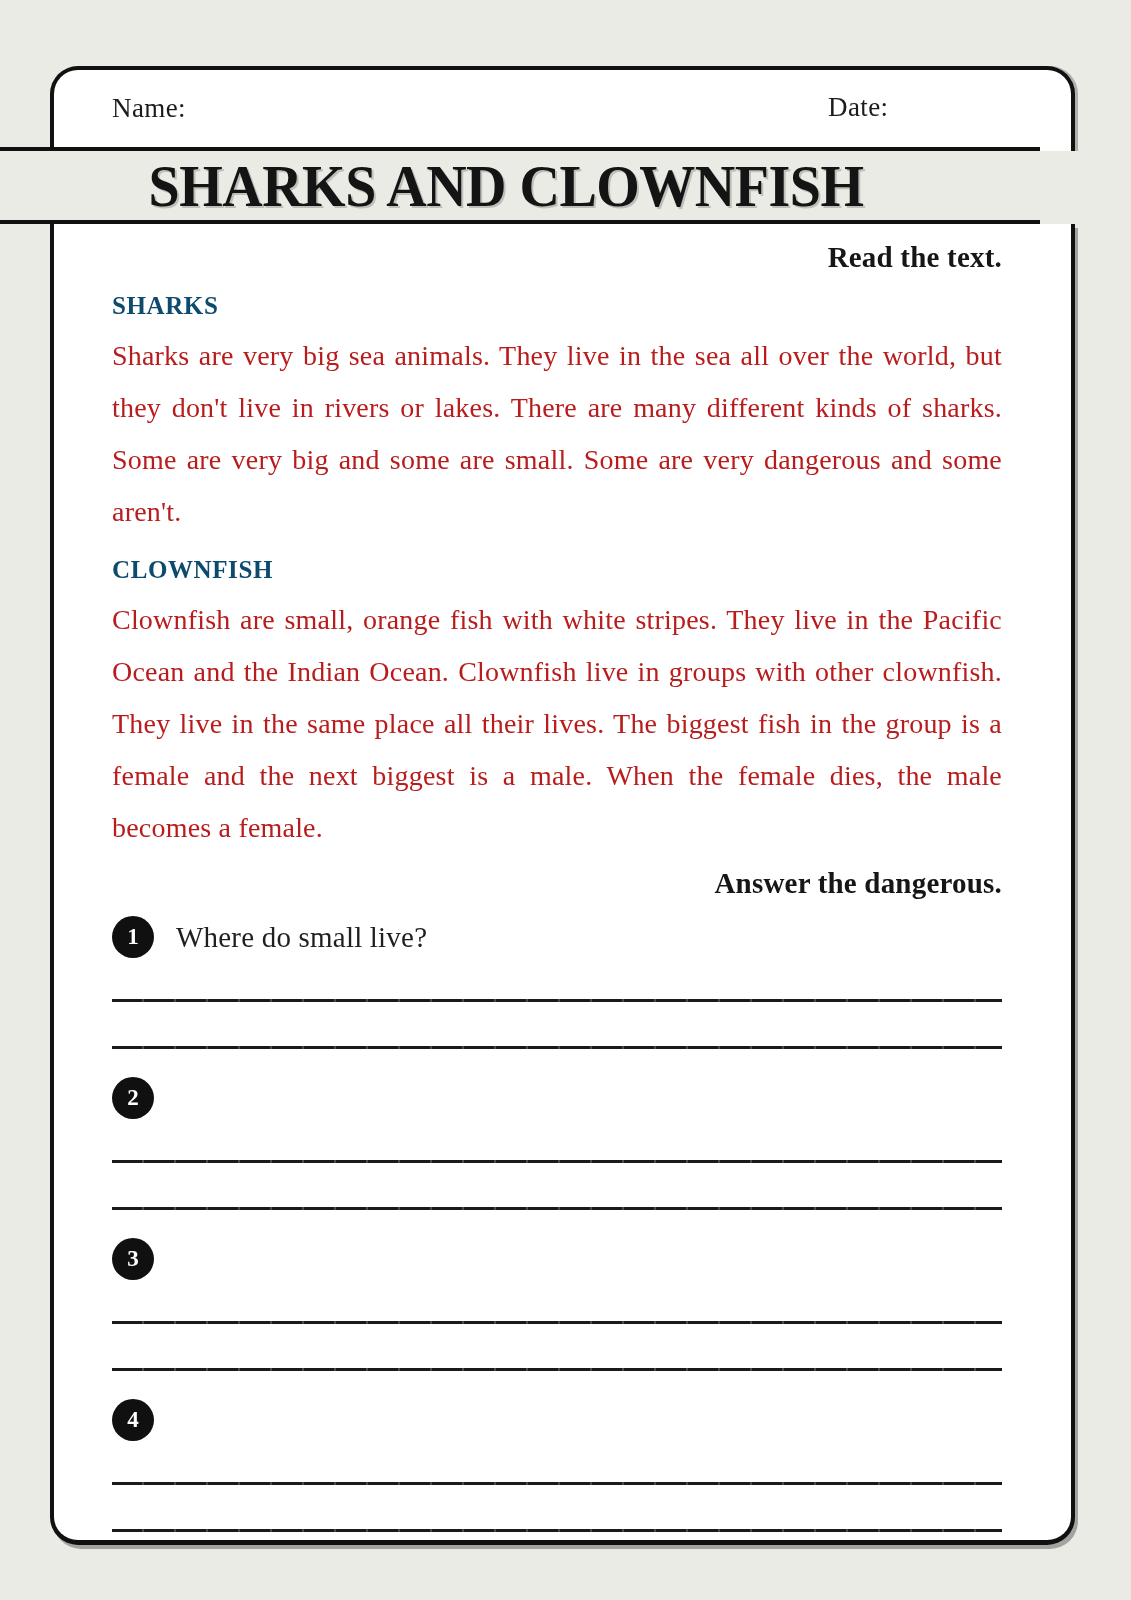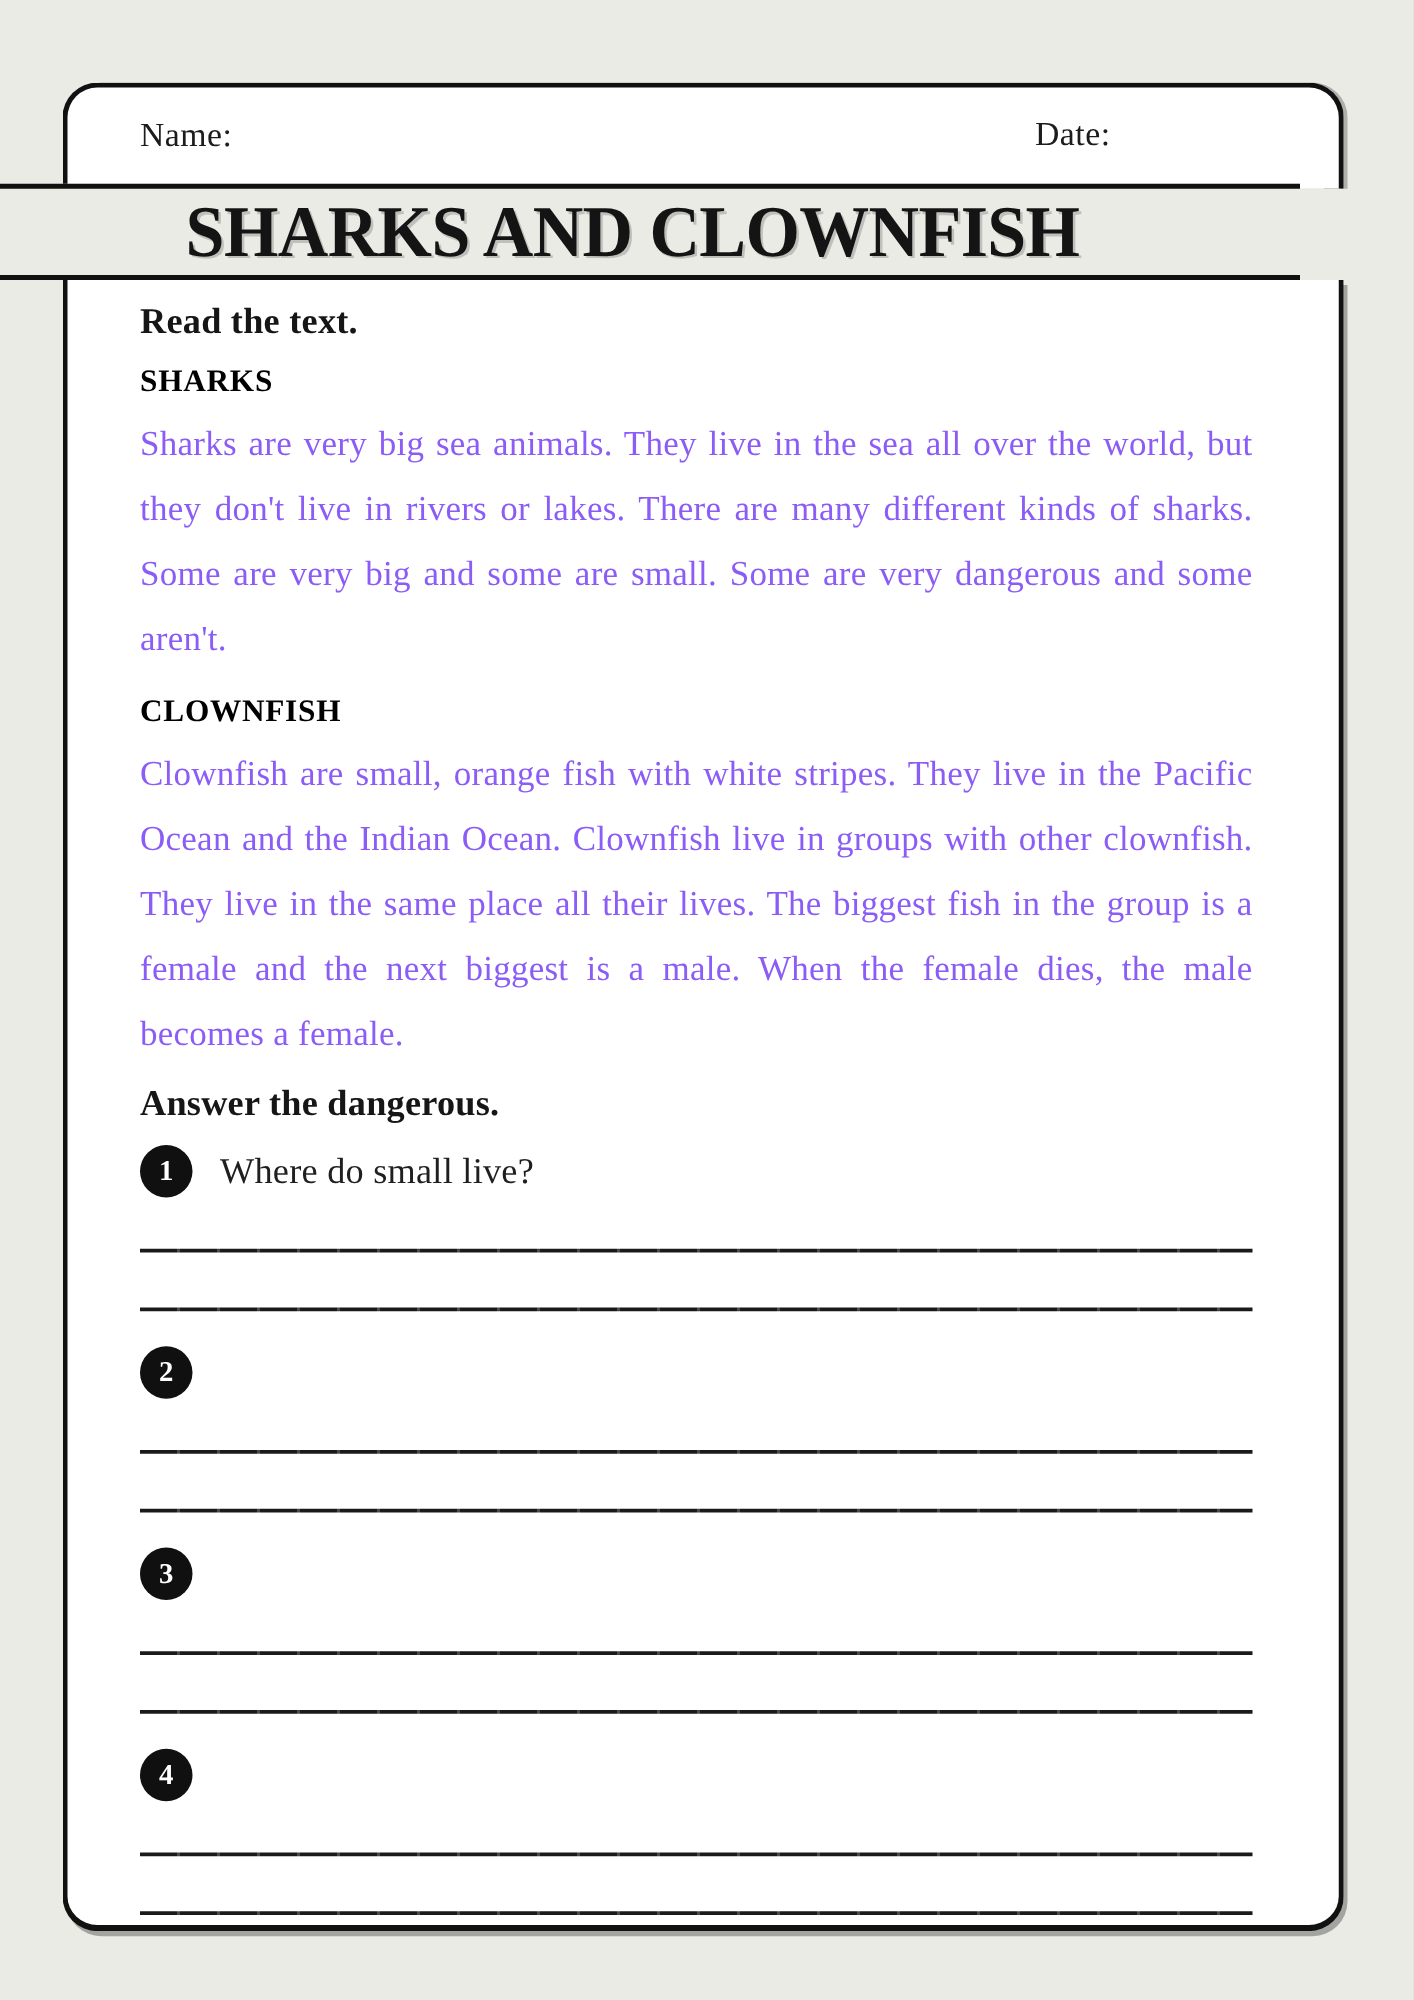--- a/index.html
+++ b/index.html
@@ -56,28 +56,28 @@
     width:1025px; height:1321px;
     background:#ffffff;
     border:4px solid #111;
     border-top:none;
     border-bottom-width:5px;
     border-radius:0 0 28px 28px;
     box-shadow:3px 4px 0 rgba(0,0,0,0.3);
     padding:16px 69px 0 58px;
   }
 
-  .h-instruction { font-size:29px; font-weight:700; line-height:34px; letter-spacing:0.2px; color:#161616; }
-  .h-section    { font-size:25px; font-weight:700; line-height:28px; letter-spacing:0.6px; margin-top:18px; color:#000000; }
+  .h-instruction { font-size:29px; font-weight:700; line-height:34px; letter-spacing:0.2px; color:#161616;text-align:right; }
+  .h-section    { font-size:25px; font-weight:700; line-height:28px; letter-spacing:0.6px; margin-top:18px; color:#0c4a6e; }
   .h-section.second { margin-top:18px; }
   .passage {
     margin-top:10px;
     font-size:28px; line-height:52px;
     letter-spacing:0.2px;
-    color:#8b5cf6;
+    color:#b91c1c;
     text-align:justify;
   }
   .h-answer { margin-top:12px; }
 
   .question { margin-top:28px; }
   .question.first { margin-top:16px; }
   .q-row { display:flex; align-items:center; gap:22px; height:42px; }
   .q-num {
     width:42px; height:42px; flex:0 0 42px;
     background:#101010; color:#ffffff;

